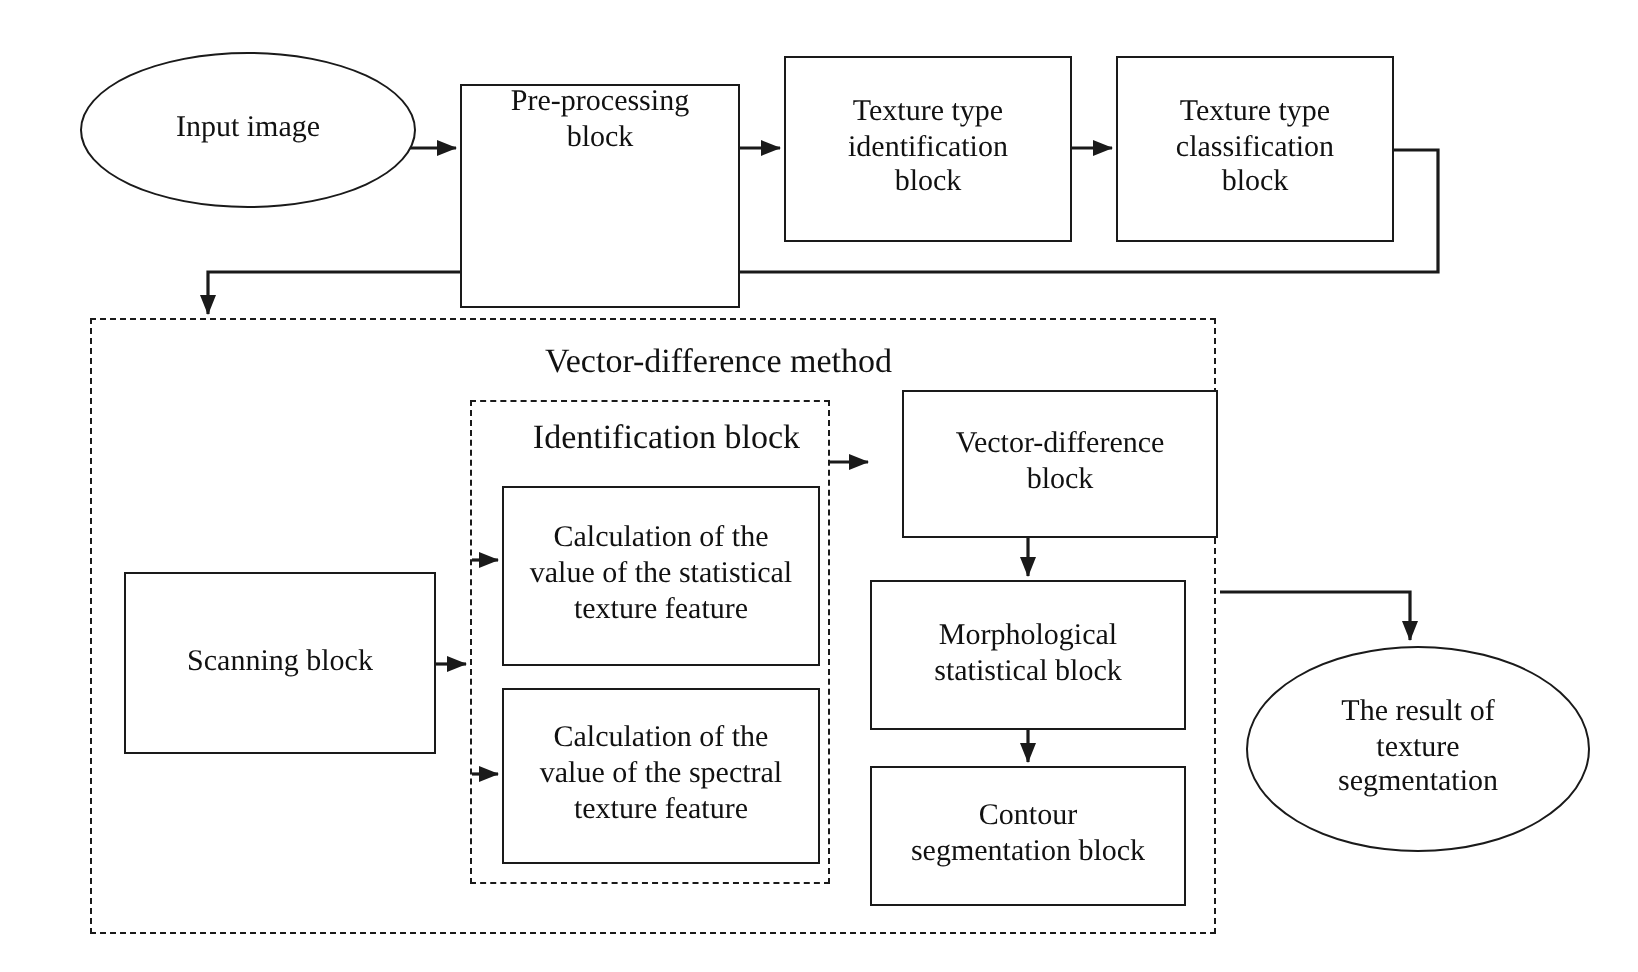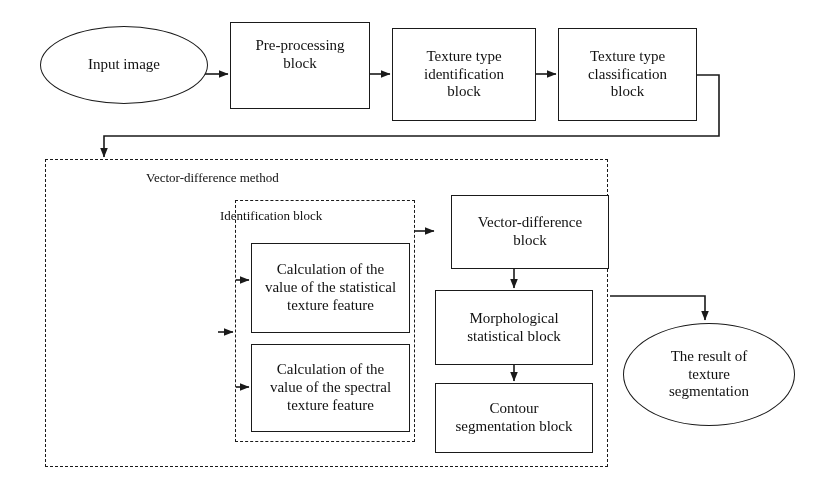--- a/index.html
+++ b/index.html
@@ -45,22 +45,22 @@
   }
   .group {
     position: absolute;
     box-sizing: border-box;
     border: 1.6px dashed #1a1a1a;
     background: transparent;
   }
   .group-label {
     position: absolute;
     box-sizing: border-box;
-    text-align: left;
-    font-size: 13px;
+    text-align: right;
+    font-size: 17px;
     line-height: 1.15;
     background: transparent;
   }
 </style>
 </head>
 <body>
 
 <div id="canvas">
 
   <svg id="connectors" viewBox="0 0 819 486" xmlns="http://www.w3.org/2000/svg">
@@ -83,31 +83,32 @@
   </svg>
 
   <div class="group" style="left:45px; top:159px; width:563px; height:308px;"></div>
   <div class="group-label" style="left:146px; top:171px; width:300px;">Vector-difference method</div>
 
   <div class="group" style="left:235px; top:200px; width:180px; height:242px;"></div>
   <div class="group-label" style="left:220px; top:209px; width:180px;">Identification block</div>
 
   <div class="node ellipse" style="left:40px; top:26px; width:168px; height:78px;">Input image</div>
 
-  <div class="node box" style="left:230px; top:22px; width:140px; height:87px; align-items:flex-start; padding-top:14px;">Pre-processing
+  <div class="node box" style="left:230px; top:42px; width:140px; height:112px; align-items:flex-start; padding-top:0;">Pre-processing
 block</div>
 
   <div class="node box" style="left:392px; top:28px; width:144px; height:93px;">Texture type
 identification
 block</div>
 
   <div class="node box" style="left:558px; top:28px; width:139px; height:93px;">Texture type
 classification
 block</div>
 
+  <div class="node box" style="left:62px; top:286px; width:156px; height:91px;">Scanning block</div>
 
   <div class="node box" style="left:251px; top:243px; width:159px; height:90px;">Calculation of the
 value of the statistical
 texture feature</div>
 
   <div class="node box" style="left:251px; top:344px; width:159px; height:88px;">Calculation of the
 value of the spectral
 texture feature</div>
 
   <div class="node box" style="left:435px; top:195px; width:158px; height:74px;margin-left:16px;">Vector-difference

